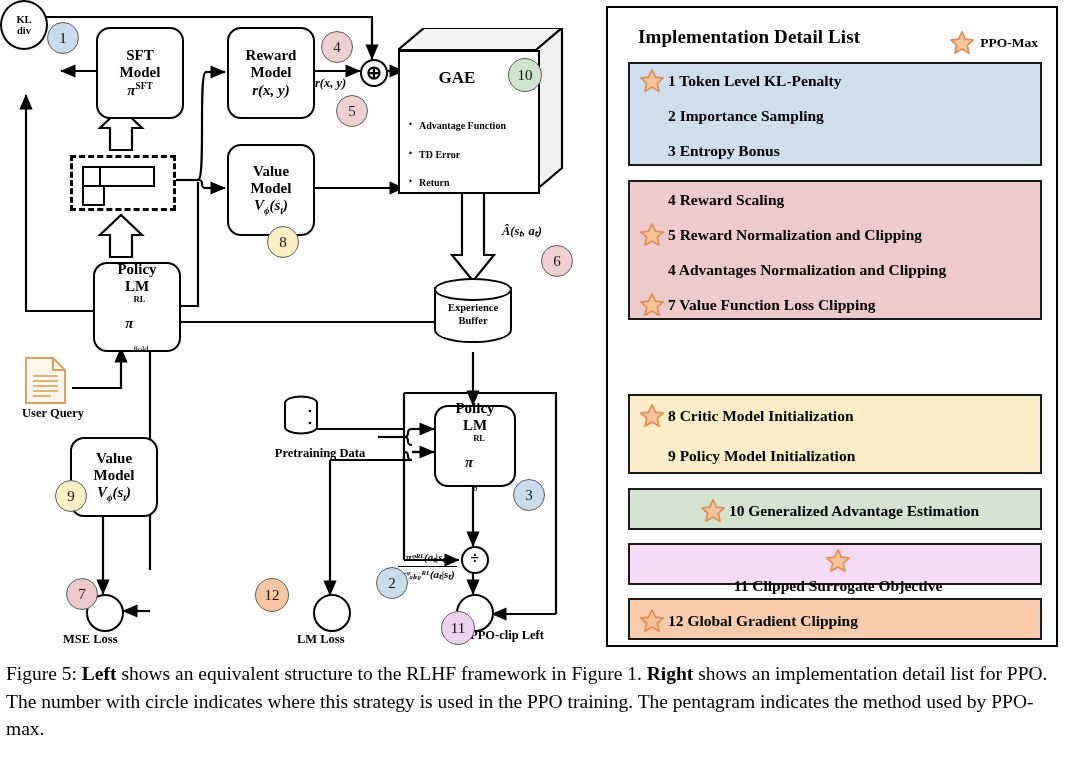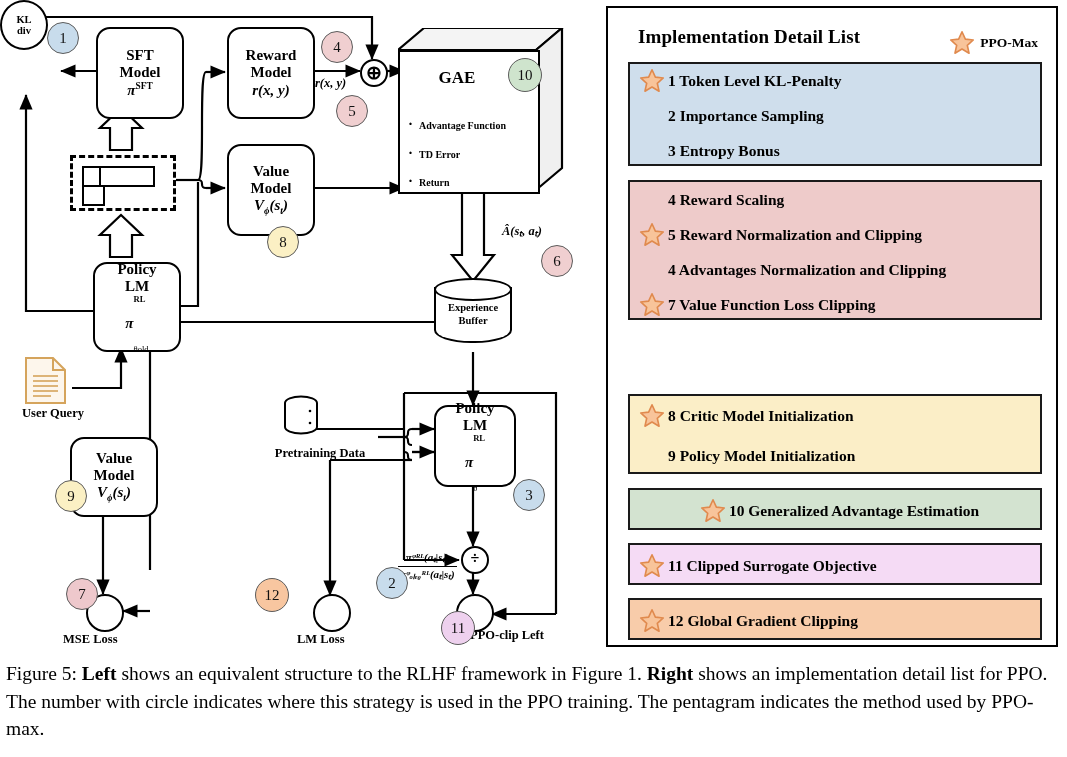--- a/index.html
+++ b/index.html
@@ -411,21 +411,21 @@
           <div class="row" style="height: 42px; justify-content: center;">
             <span class="starslot">
               <svg width="26" height="26" viewBox="0 0 24 24">
                 <path d="M12,1.6 L15.1,8.4 L22.4,9.2 L16.9,14.1 L18.5,21.4 L12,17.6 L5.5,21.4 L7.1,14.1 L1.6,9.2 L8.9,8.4 z" fill="#f8c49a" stroke="#e08a4e" stroke-width="1.5" stroke-linejoin="round"></path>
               </svg>
             </span>
             <span class="rtext">10 Generalized Advantage Estimation</span>
           </div>
         </div>
         <div class="group" style="top: 535px; height: 42px; background: rgb(245, 219, 245);">
-          <div class="row" style="height: 42px;">
+          <div class="row" style="height: 42px; flex-direction: column;">
             <span class="starslot">
               <svg width="26" height="26" viewBox="0 0 24 24">
                 <path d="M12,1.6 L15.1,8.4 L22.4,9.2 L16.9,14.1 L18.5,21.4 L12,17.6 L5.5,21.4 L7.1,14.1 L1.6,9.2 L8.9,8.4 z" fill="#f8c49a" stroke="#e08a4e" stroke-width="1.5" stroke-linejoin="round"></path>
               </svg>
             </span>
             <span class="rtext">11 Clipped Surrogate Objective</span>
           </div>
         </div>
         <div class="group" style="top: 590px; height: 42px; background: rgb(248, 204, 170);">
           <div class="row" style="height: 42px;">

